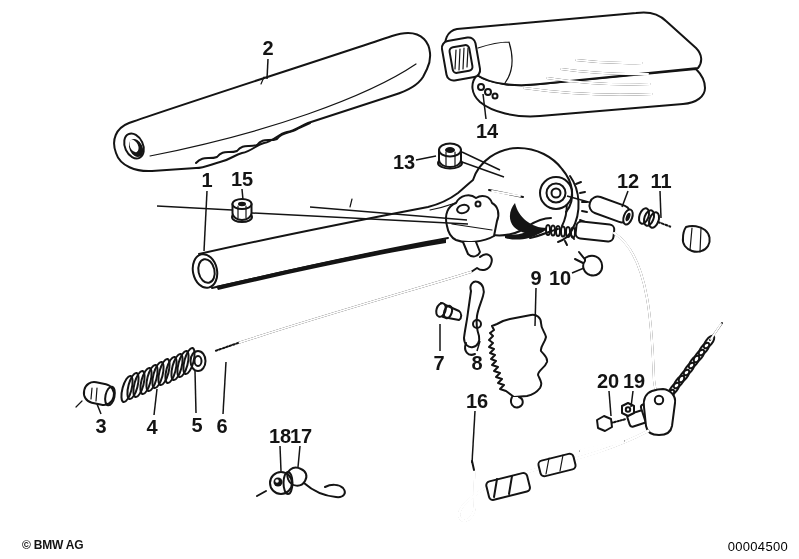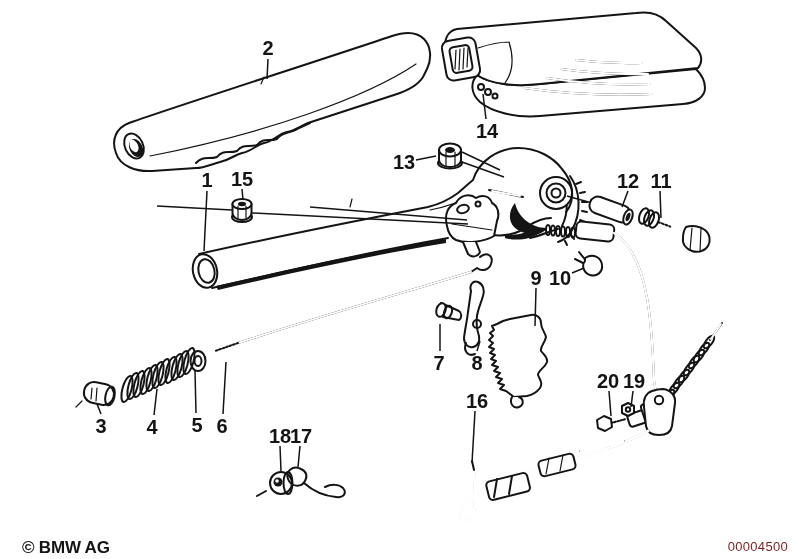--- a/index.html
+++ b/index.html
@@ -6,22 +6,22 @@
   .stage{position:relative;width:799px;height:559px;background:var(--paper,#fff);overflow:hidden;
          font-family:"Liberation Sans",sans-serif;}
   svg{position:absolute;left:0;top:0;}
   .ln{stroke:var(--ink,#141414);fill:none;stroke-width:2;stroke-linecap:round;stroke-linejoin:round;}
   .fw{stroke:var(--ink,#141414);fill:#fff;stroke-width:2;stroke-linecap:round;stroke-linejoin:round;}
   .thin{stroke-width:1.2;}
   .dark{fill:var(--ink,#141414);stroke:none;}
   .core{stroke:#fff;fill:none;stroke-linecap:round;}
   .leader{stroke:var(--ink,#141414);stroke-width:1.5;}
   .callout{font:700 20px "Liberation Sans",sans-serif;fill:var(--ink,#141414);text-anchor:middle;}
-  .footer-text{position:absolute;color:var(--ink,#141414);font-weight:700;font-size:17px;letter-spacing:-0.2px;}
-  .doc-num{position:absolute;color:#7f1d1d;font-weight:400;font-size:13px;letter-spacing:0.3px;}
+  .footer-text{position:absolute;color:var(--ink,#141414);font-weight:700;font-size:12px;letter-spacing:-0.2px;}
+  .doc-num{position:absolute;color:#000000;font-weight:400;font-size:13px;letter-spacing:0.3px;}
 </style>
 </head>
 <body>
 
 <div class="stage">
 <svg id="art" width="799" height="559" viewBox="0 0 799 559">
 
   <g>
     <path class="fw" stroke-width="2.2" d="M 116,153 C 111,140 116,128 129,123 C 180,105 330,57 392,36
       C 404,32 416,31 424,39 C 431,46 432,59 427,69 L 423,77 C 418,85 407,91 394,95 L 308,123

